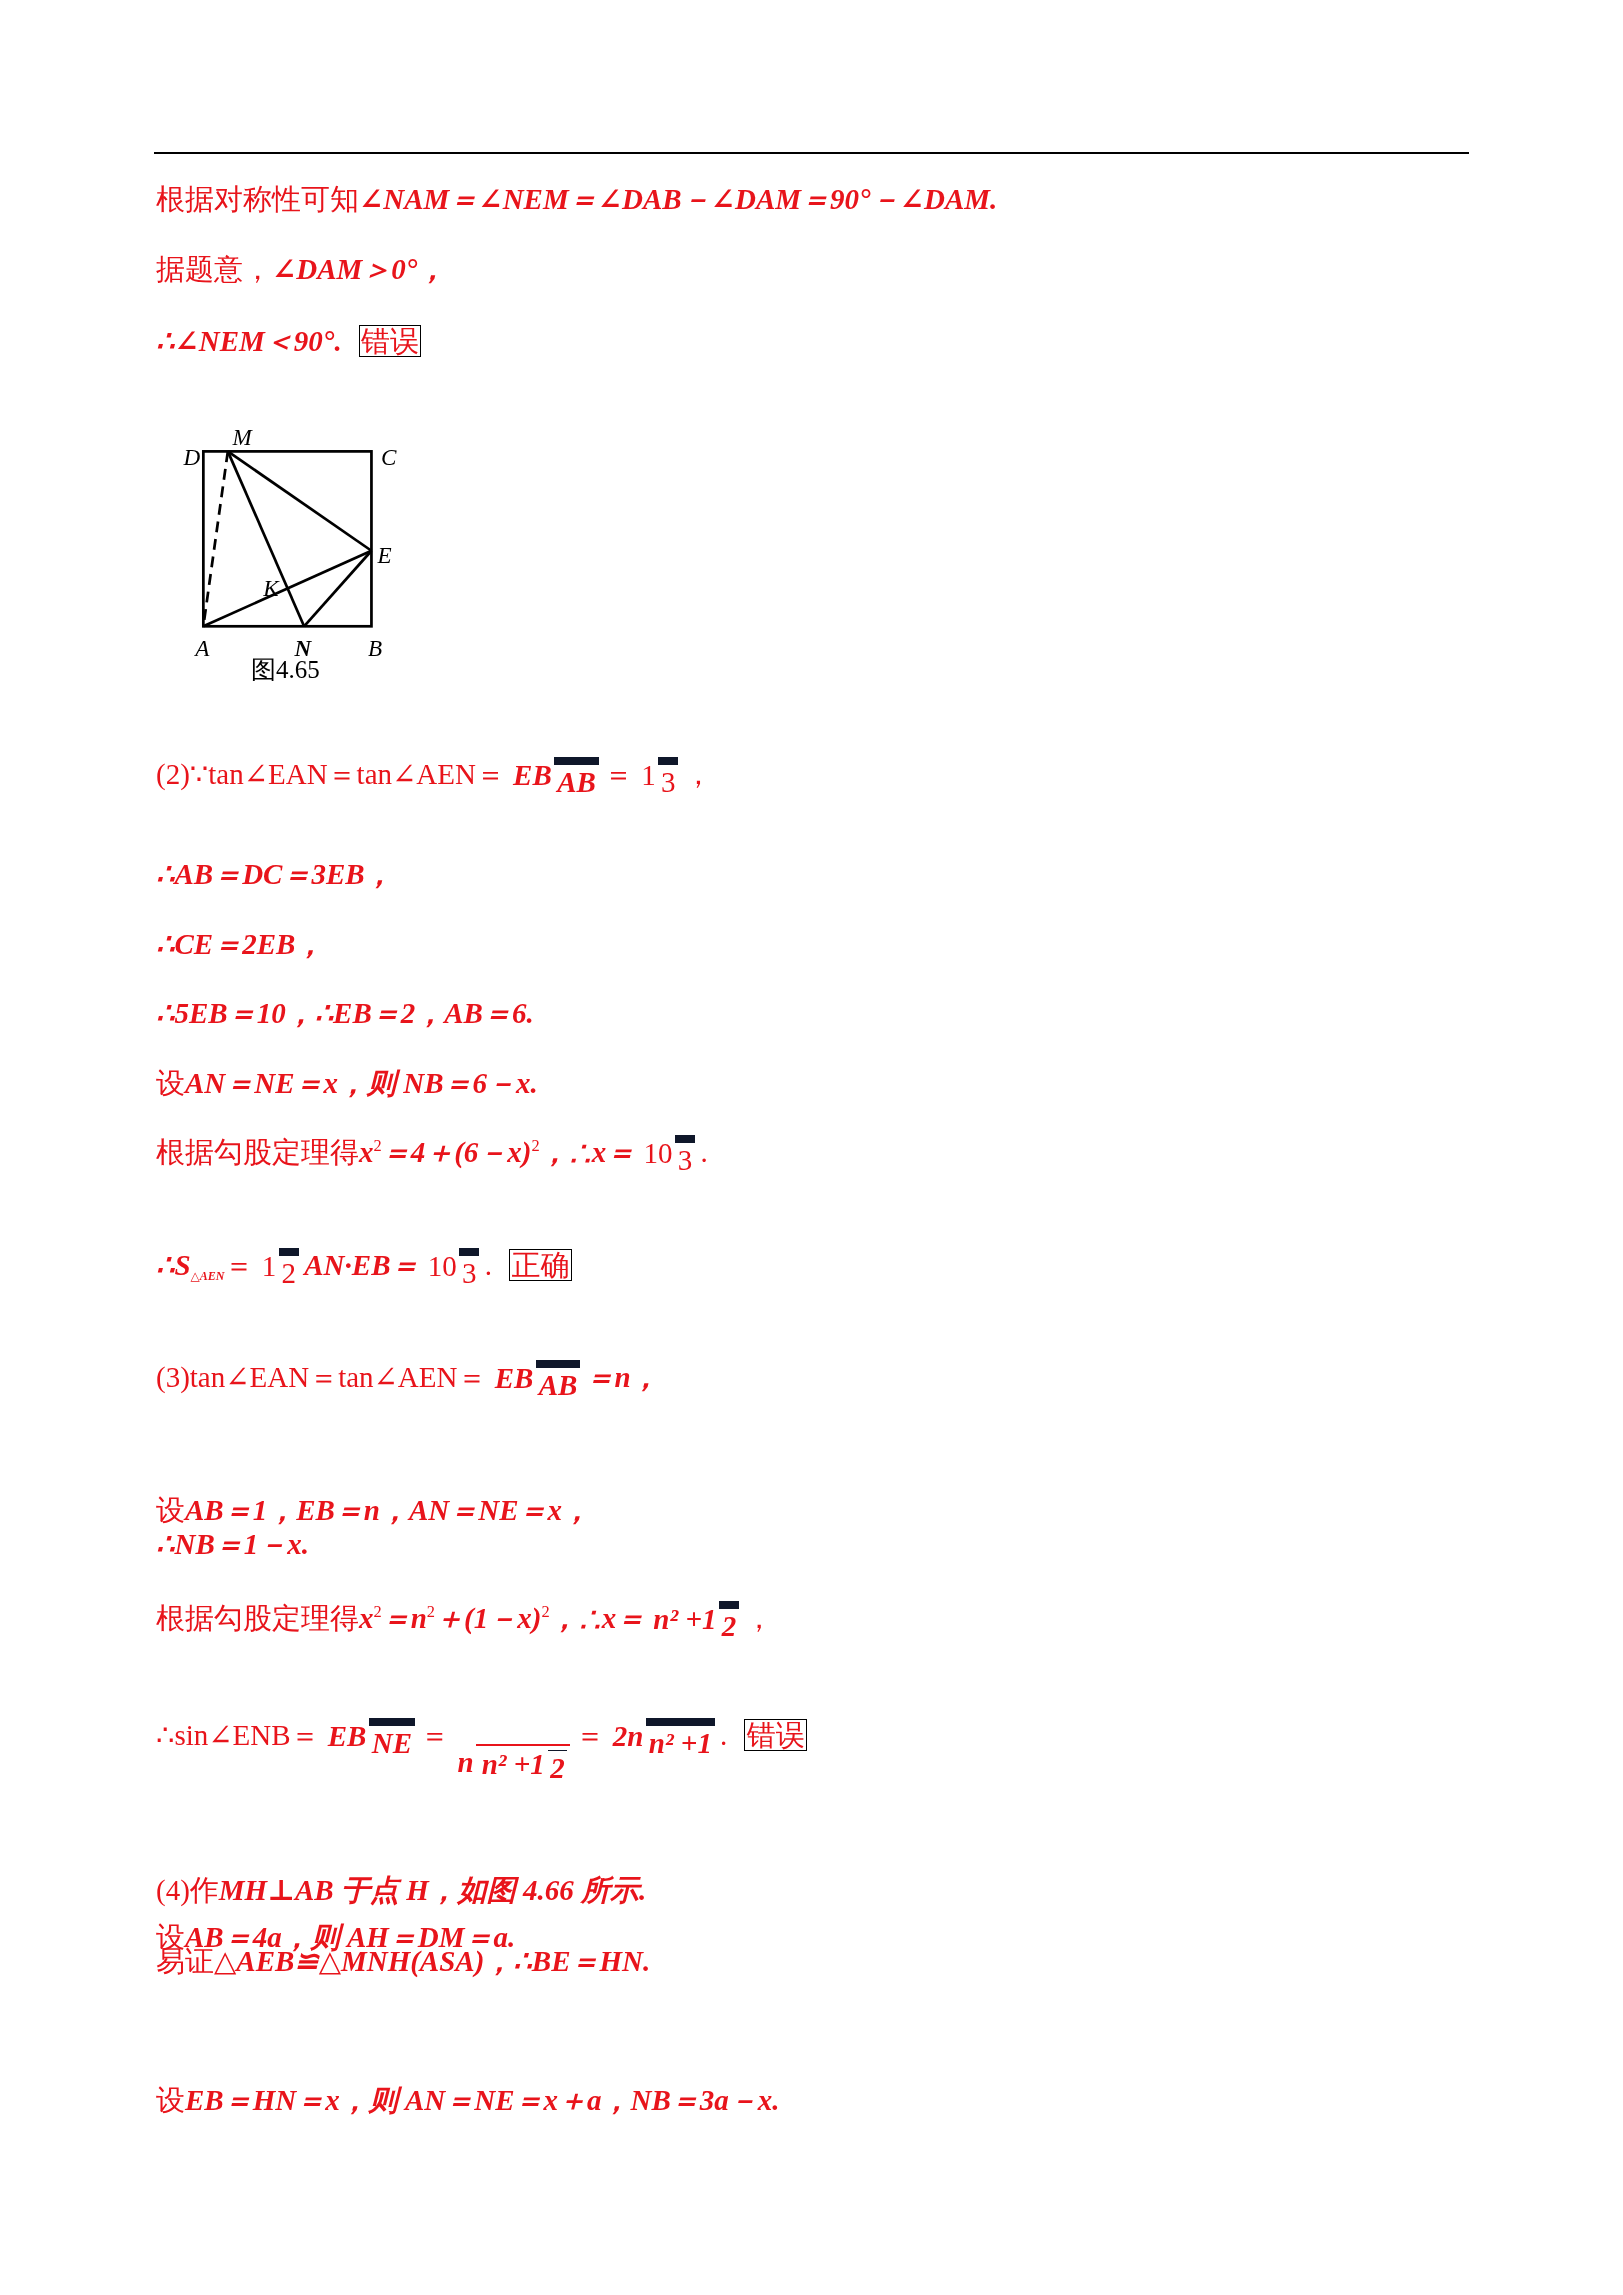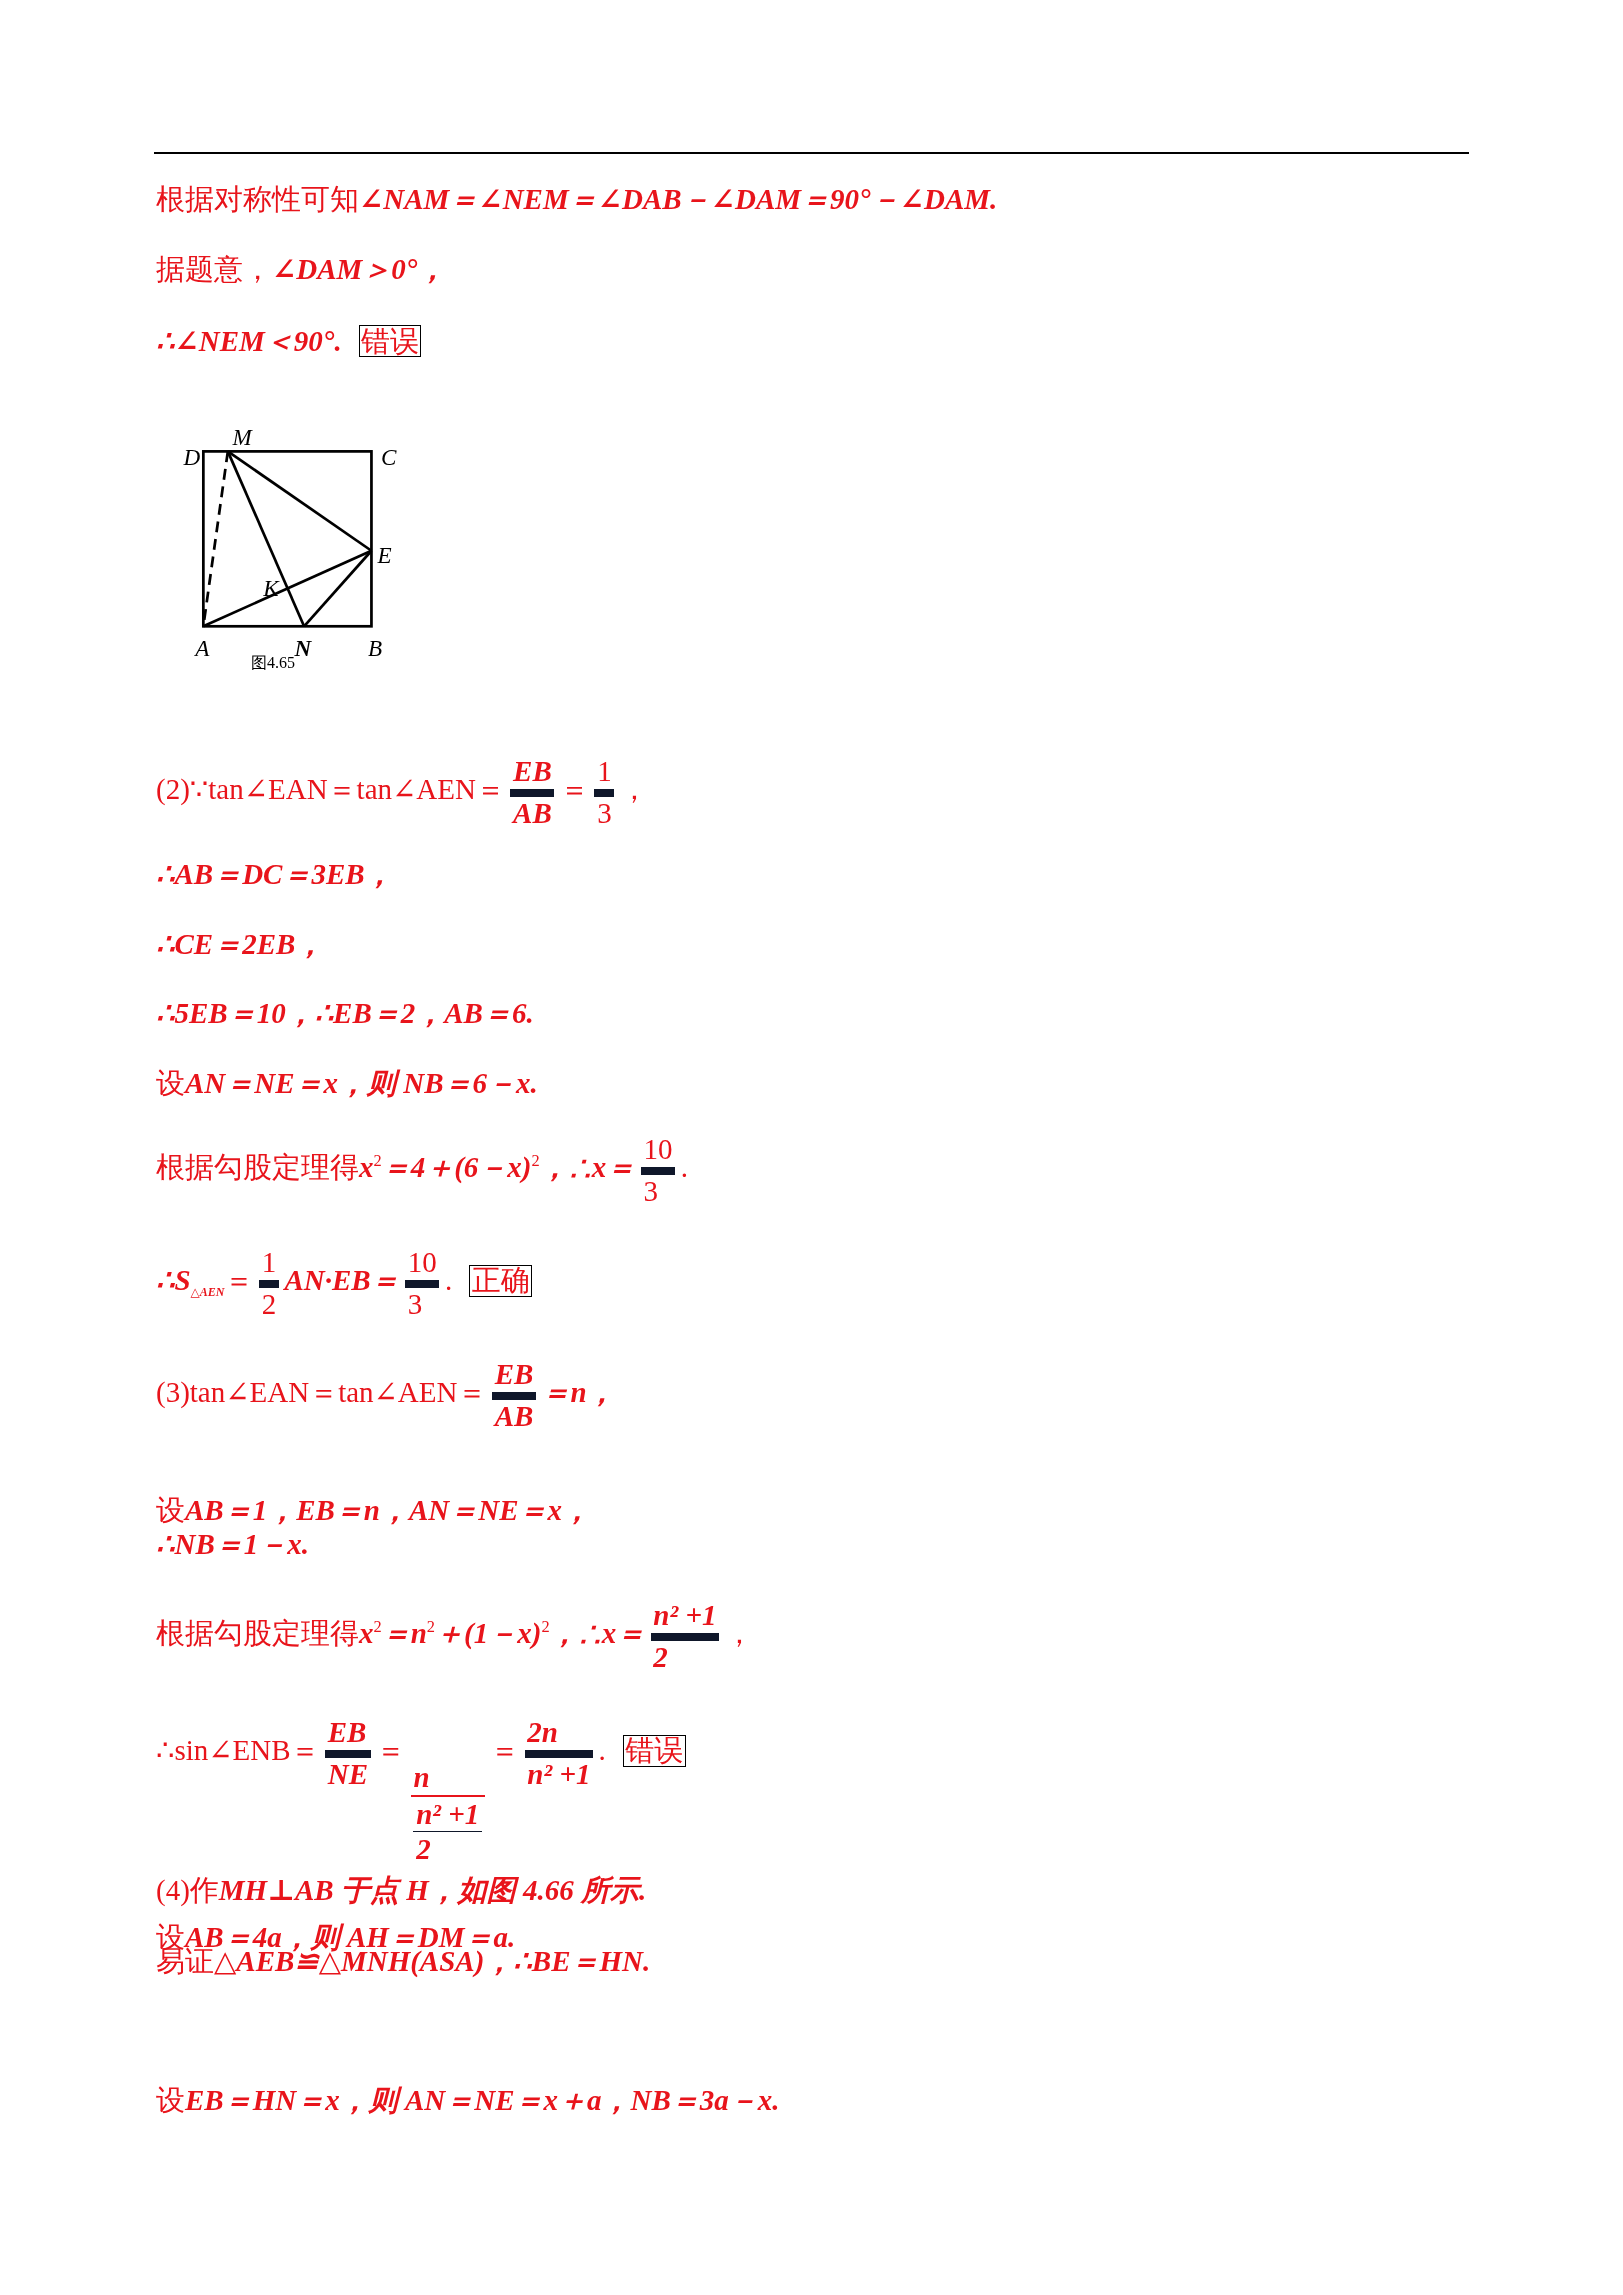--- a/index.html
+++ b/index.html
@@ -2,29 +2,29 @@
 <html style="font-size:11px"><head>
 <meta charset="utf-8">
 <style>
   html, body { margin: 0; padding: 0; background: #ffffff; }
   body { width: 1623px; height: 2295px; position: relative; overflow: hidden;
          font-family: "Liberation Serif", "DejaVu Serif", serif; color: #e8141b; }
   .rule { position: absolute; left: 154px; top: 152px; width: 1315px; height: 2px; background: #000; }
   .line { position: absolute; left: 156px; font-size: 29px; line-height: 1; white-space: nowrap; color: #e8141b; }
   .i { font-style: italic; font-weight: bold; }
   .box { display: inline-block; border: 1.4px solid #000; padding: 0.7px 1.4px; line-height: 1; margin-left: 17px; }
-  .frac { display: inline-flex; flex-direction: column; vertical-align: middle; margin: 0 5.5px; }
+  .frac { display: inline-flex; flex-direction: row; align-items: center; vertical-align: middle; margin: 0 5.5px; }
   .frac .num { padding: 0 2.7px 2.7px; }
   .frac .den { padding: 2.7px 2.7px 0; border-top: 8px solid #0f172a; }
   .frac.nested .den .frac .den { border-top-width: 1.4px; }
   sup { font-size: 16.4px; vertical-align: 11px; }
   sub { font-size: 12px; vertical-align: -5.5px; }
   .fig { position: absolute; left: 170px; top: 416px; width: 245px; height: 273px; }
   .fig svg text { font-family: "Liberation Serif", serif; }
-  .caption { position: absolute; left: 251px; top: 653px; font-size: 16px; color: #000; font-family: "Liberation Serif", serif; }
+  .caption { position: absolute; left: 251px; top: 653px; font-size: 25px; color: #000; font-family: "Liberation Serif", serif; }
 </style>
 </head>
 <body>
 
 <div class="rule"></div>
 
 <div class="line" style="top:185px">
   <span>根据对称性可知</span><span class="i">∠NAM＝∠NEM＝∠DAB－∠DAM＝90°－∠DAM.</span>
 </div>
 

